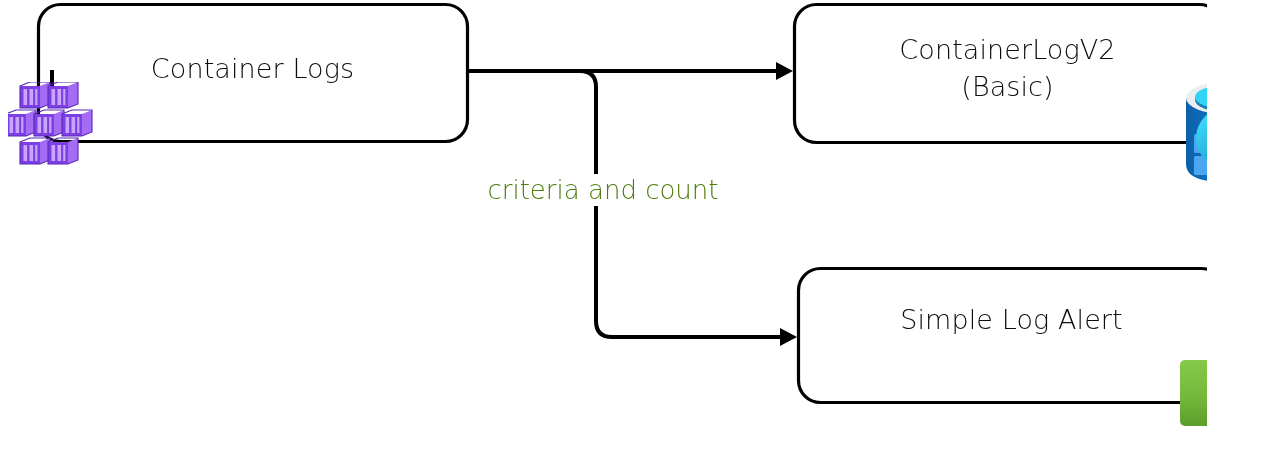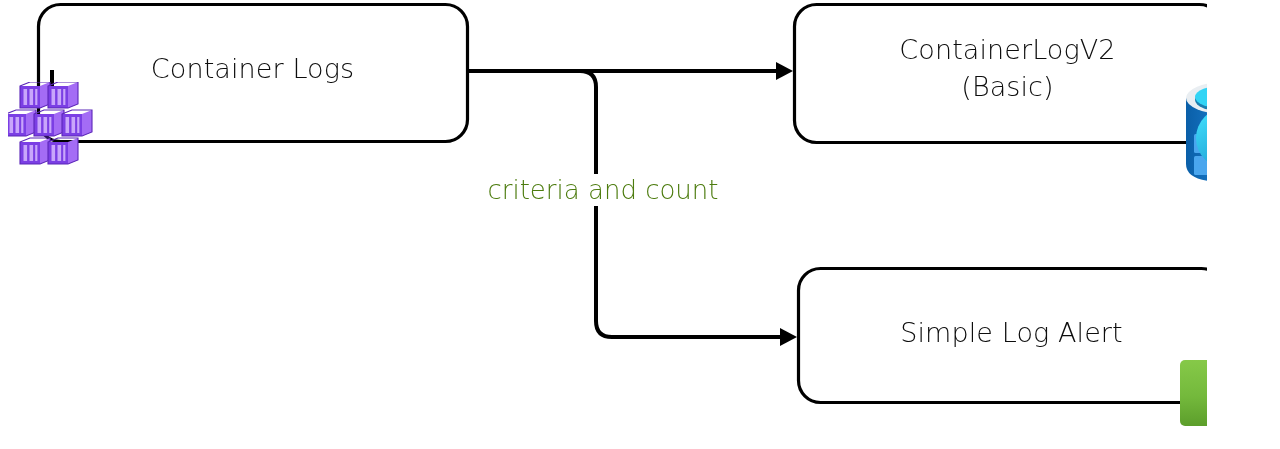--- a/index.html
+++ b/index.html
@@ -60,21 +60,21 @@
   }
   #label-container-logs {
     left: 37px; top: 52px; width: 431px;
     font-size: 27px; line-height: 34px;
   }
   #label-containerlogv2 {
     left: 793px; top: 31px; width: 429px;
     font-size: 27px; line-height: 37px;
   }
   #label-simple-log-alert {
-    left: 797px; top: 316px; width: 429px;
+    left: 797px; top: 303px; width: 429px;
     font-size: 27px; line-height: 34px;
   }
   #label-criteria {
     left: 462px; top: 174px; width: 270px;
     font-size: 26px; line-height: 32px;
   }
   .icon-wrap { position: absolute; }
   #icon-container-cluster { left: 8px; top: 82px; width: 88px; height: 90px; }
   #icon-log-analytics   { left: 1168px; top: 68px; width: 112px; height: 120px; }
   #icon-alert-bubble    { left: 1178px; top: 358px; width: 104px; height: 92px; }

